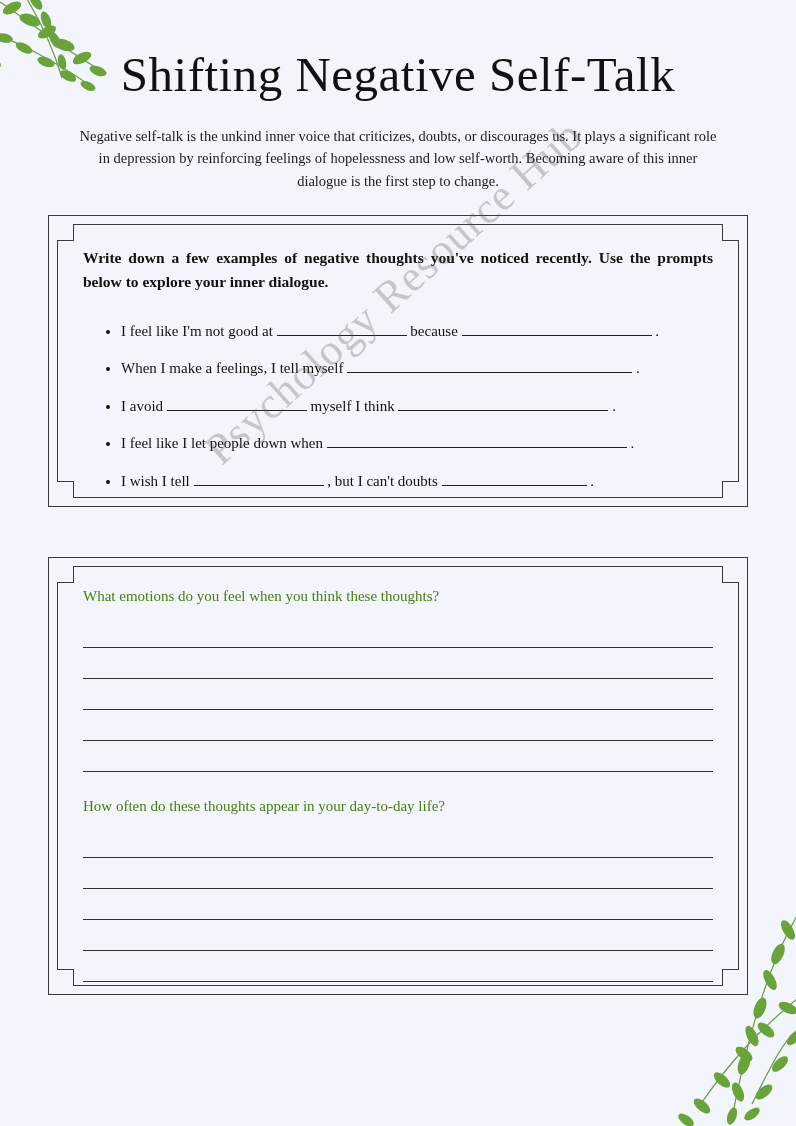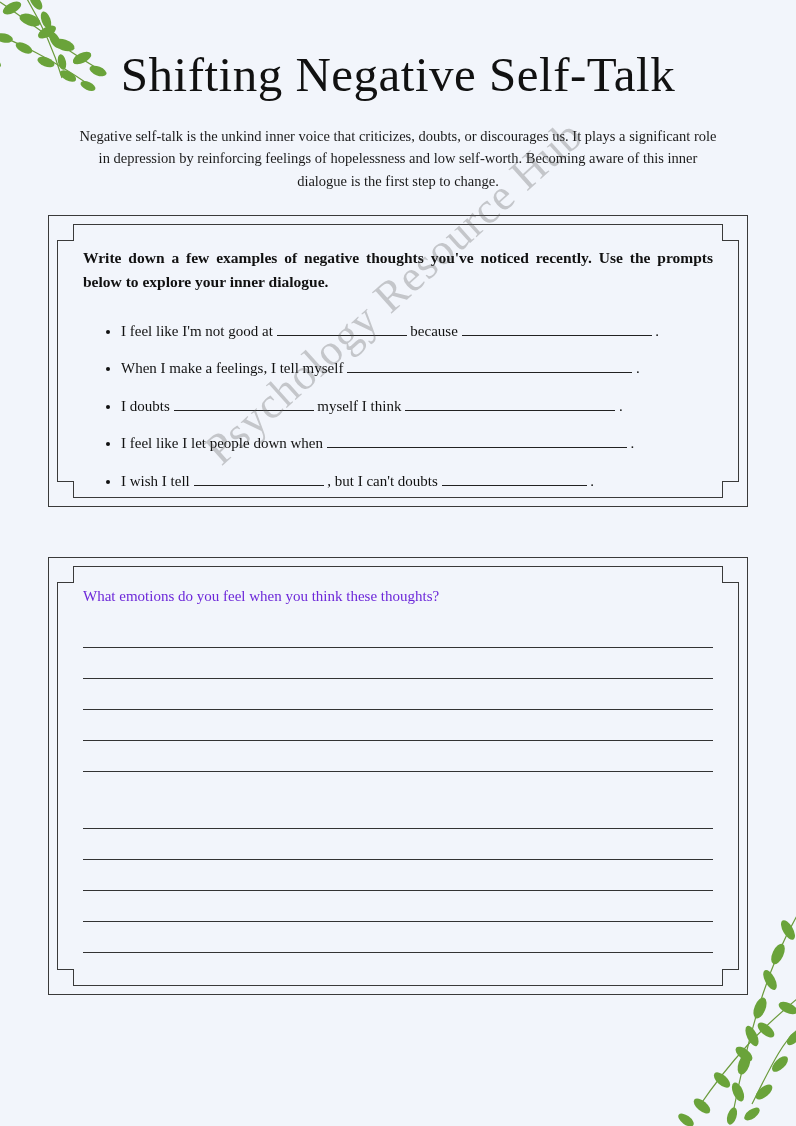--- a/index.html
+++ b/index.html
@@ -119,21 +119,21 @@
   }
 
   
   #section-two {
     width: 700px;
     height: 438px;
     margin-top: 50px;
   }
   .q-label {
     font-size: 15px;
-    color: #6d28d9;
+    color: #4d7c0f;
     margin: 0 0 12px 0;
   }
   .rule-group {
     margin-bottom: 26px;
   }
   .rule {
     border-bottom: 1px solid #333;
     height: 30px;
   }
   .rule:last-child { height: 30px; }
@@ -229,21 +229,21 @@
       <span class="notch tl"></span>
       <span class="notch tr"></span>
       <span class="notch bl"></span>
       <span class="notch br"></span>
     </div>
     <div class="frame-content">
       <p class="prompt-heading">Write down a few examples of negative thoughts you've noticed recently. Use the prompts below to explore your inner dialogue.</p>
       <ul class="prompt-list" id="prompt-list">
           <li><span>I feel like I'm not good at </span><span class="blank" style="width: 130px;"></span> <span>because </span><span class="blank" style="width: 190px;"></span> <span>.</span></li>
           <li><span>When I make a feelings, I tell myself </span><span class="blank" style="width: 285px;"></span> <span>.</span></li>
-          <li><span>I doubts </span><span class="blank" style="width: 140px;"></span> <span>myself I think </span><span class="blank" style="width: 210px;"></span> <span>.</span></li>
+          <li><span>I avoid </span><span class="blank" style="width: 140px;"></span> <span>myself I think </span><span class="blank" style="width: 210px;"></span> <span>.</span></li>
           <li><span>I feel like I let people down when </span><span class="blank" style="width: 300px;"></span> <span>.</span></li>
           <li><span>I wish I tell </span><span class="blank" style="width: 130px;"></span> <span>, but I can't doubts </span><span class="blank" style="width: 145px;"></span> <span>.</span></li>
         </ul>
     </div>
   </div>
 
   <div class="frame" id="section-two">
     <div class="outer"></div>
     <div class="inner">
       <span class="notch tl"></span>
@@ -253,20 +253,21 @@
     </div>
     <div class="frame-content" id="questions-content">
         <p class="q-label">What emotions do you feel when you think these thoughts?</p>
         <div class="rule-group">
           <div class="rule"></div>
           <div class="rule"></div>
           <div class="rule"></div>
           <div class="rule"></div>
           <div class="rule"></div>
         </div>
+        <p class="q-label">How often do these thoughts appear in your day-to-day life?</p>
         <div class="rule-group">
           <div class="rule"></div>
           <div class="rule"></div>
           <div class="rule"></div>
           <div class="rule"></div>
           <div class="rule"></div>
         </div>
       </div>
   </div>
 

